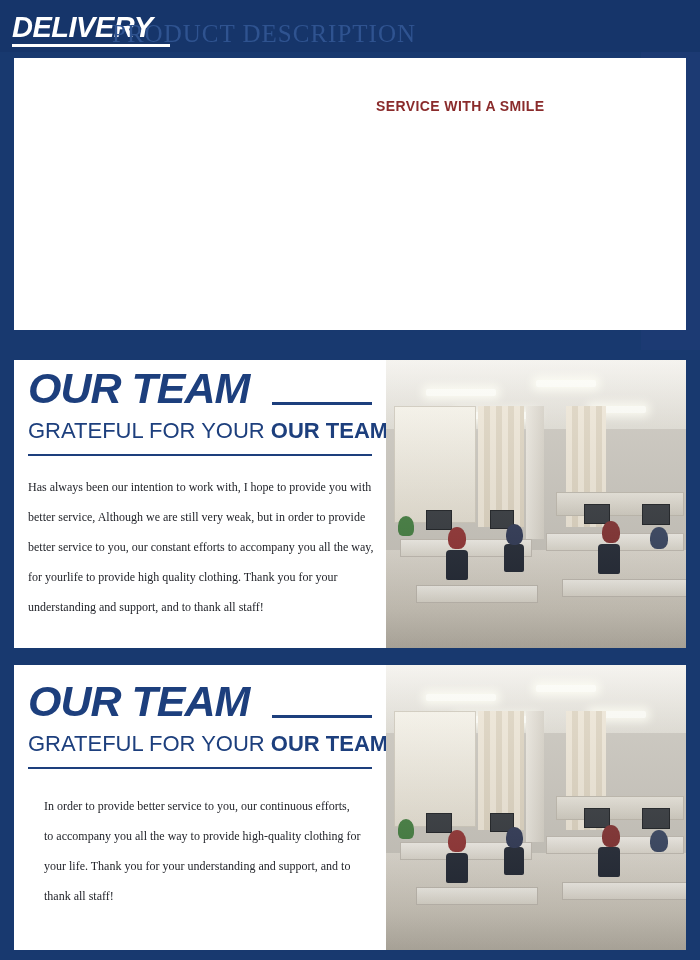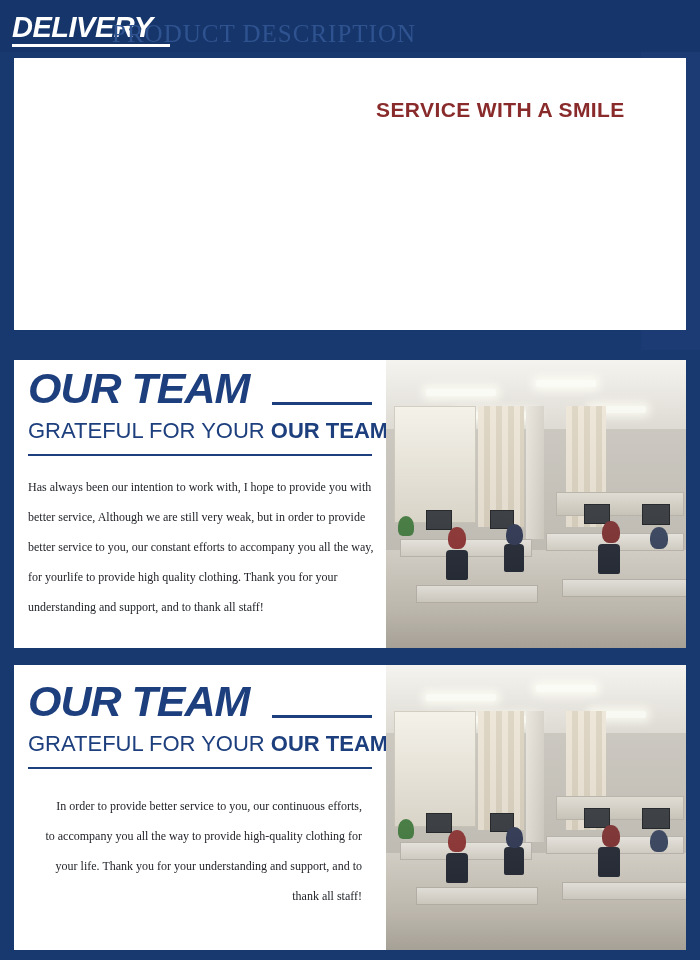--- a/index.html
+++ b/index.html
@@ -190,21 +190,21 @@
     top: 0;
     width: 338px;
     height: 272px;
   }
   .svc-title {
     position: absolute;
     left: 28px;
     top: 40px;
     font-family: "Liberation Sans", sans-serif;
     font-weight: bold;
-    font-size: 21px;
+    font-size: 14px;
     color: #8a2b2b;
     letter-spacing: 0.4px;
     white-space: nowrap;
   }
   .svc-body {
     position: absolute;
     left: 28px;
     top: 80px;
     width: 292px;
     font-family: "Liberation Serif", serif;
@@ -401,21 +401,21 @@
   </div>
 
   <div class="team-sec" style="top:655px; height:305px;">
     <div class="team-inner" style="height:285px;">
 
       <div class="team-left">
         <div class="team-title" style="position:absolute; left:14px; top:14px;">OUR TEAM</div>
         <div class="team-title-rule" style="position:absolute; left:258px; top:50px; width:100px;"></div>
         <div class="team-sub" style="position:absolute; left:14px; top:66px;"><span>GRATEFUL FOR YOUR </span><b>OUR TEAM</b></div>
         <div class="team-sub-rule" style="position:absolute; left:14px; top:102px; width:344px;"></div>
-        <div class="team-body" style="position:absolute; left:30px; top:126px; width:318px;text-align:right;">In order to provide better service to you, our continuous efforts, to accompany you all the way to provide high-quality clothing for your life. Thank you for your understanding and support, and to thank all staff!</div>
+        <div class="team-body" style="position:absolute; left:30px; top:126px; width:318px;">In order to provide better service to you, our continuous efforts, to accompany you all the way to provide high-quality clothing for your life. Thank you for your understanding and support, and to thank all staff!</div>
       </div>
 
       <div class="office" style="left:372px; top:0; width:300px; height:285px;">
         <div class="of-ceiling"></div>
         <div class="of-light" style="left:40px; top:10%; width:70px;"></div>
         <div class="of-light" style="left:150px; top:7%; width:60px;"></div>
         <div class="of-light" style="left:70px; top:18%; width:80px;"></div>
         <div class="of-light" style="left:205px; top:16%; width:55px;"></div>
         <div class="of-window" style="left:8px; width:80px;"></div>
         <div class="of-curtain" style="left:92px; width:46px;"></div>

